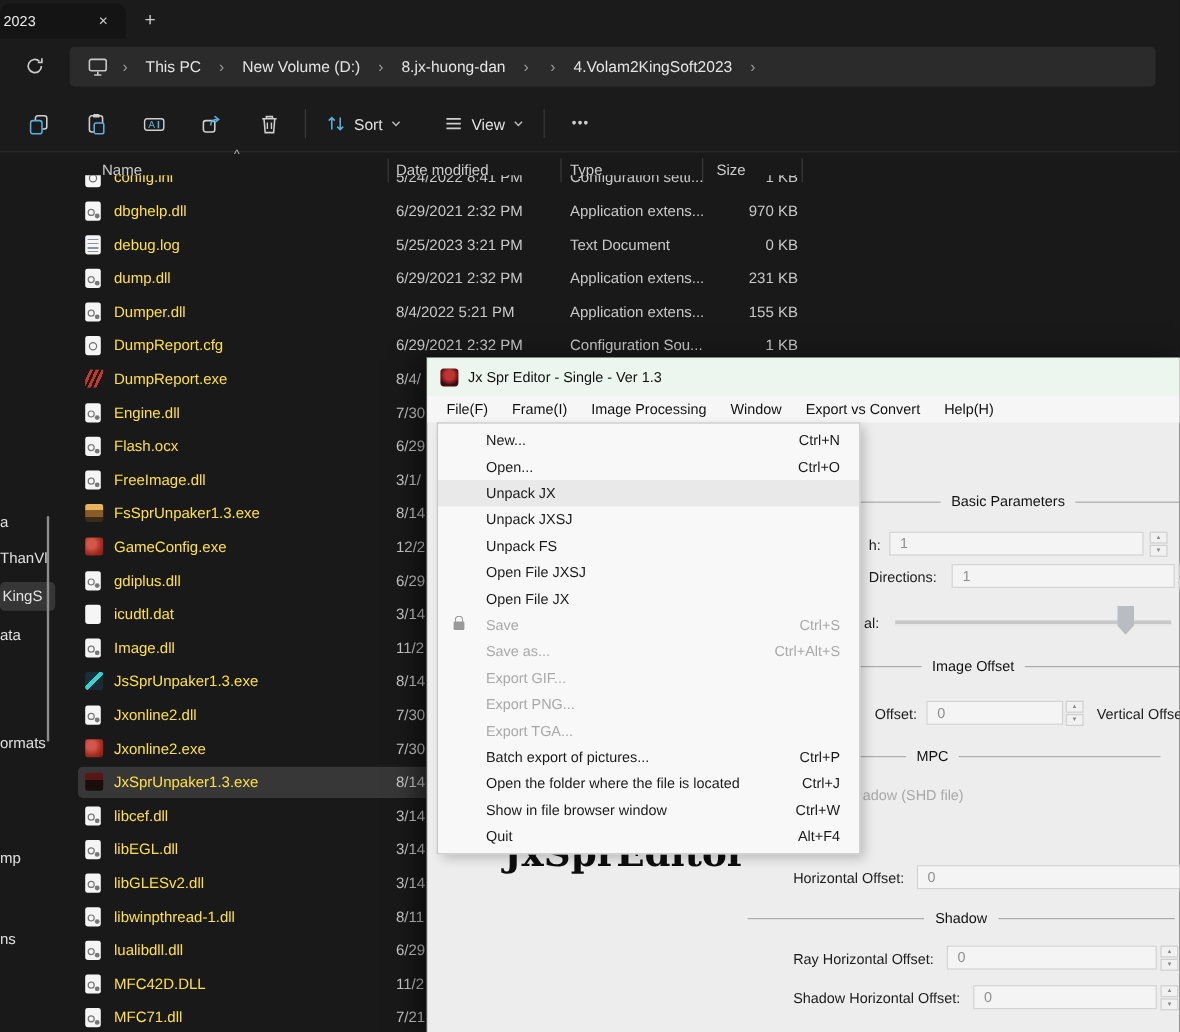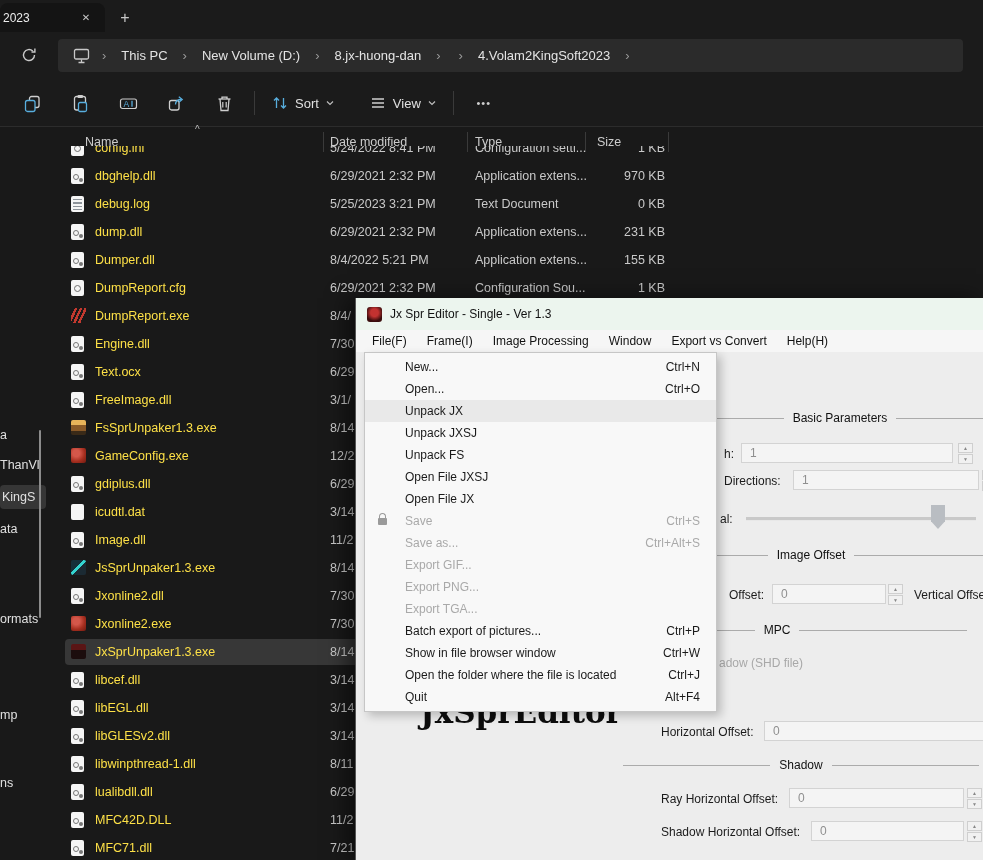--- a/index.html
+++ b/index.html
@@ -300,21 +300,21 @@
     </div>
     <div class="file-row" style="top: 184px;">
       <span class="fi dll"></span>
       <span class="fr-name">Engine.dll</span>
       <span class="fr-date">7/30</span>
       <span class="fr-type"></span>
       <span class="fr-size"></span>
     </div>
     <div class="file-row" style="top: 212px;">
       <span class="fi dll"></span>
-      <span class="fr-name">Text.ocx</span>
+      <span class="fr-name">Flash.ocx</span>
       <span class="fr-date">6/29</span>
       <span class="fr-type"></span>
       <span class="fr-size"></span>
     </div>
     <div class="file-row" style="top: 240px;">
       <span class="fi dll"></span>
       <span class="fr-name">FreeImage.dll</span>
       <span class="fr-date">3/1/</span>
       <span class="fr-type"></span>
       <span class="fr-size"></span>
@@ -593,27 +593,27 @@
         <span>Export TGA...</span>
         <span class="sc"></span>
       </div>
       <div class="item">
         <span class="micon"></span>
         <span>Batch export of pictures...</span>
         <span class="sc">Ctrl+P</span>
       </div>
       <div class="item">
         <span class="micon"></span>
+        <span>Open the folder where the file is located</span>
+        <span class="sc">Ctrl+J</span>
+      </div>
+      <div class="item">
+        <span class="micon"></span>
         <span>Show in file browser window</span>
         <span class="sc">Ctrl+W</span>
       </div>
       <div class="item">
         <span class="micon"></span>
-        <span>Open the folder where the file is located</span>
-        <span class="sc">Ctrl+J</span>
-      </div>
-      <div class="item">
-        <span class="micon"></span>
         <span>Quit</span>
         <span class="sc">Alt+F4</span>
       </div>
     </div>
 </div>
 
 </body></html>

